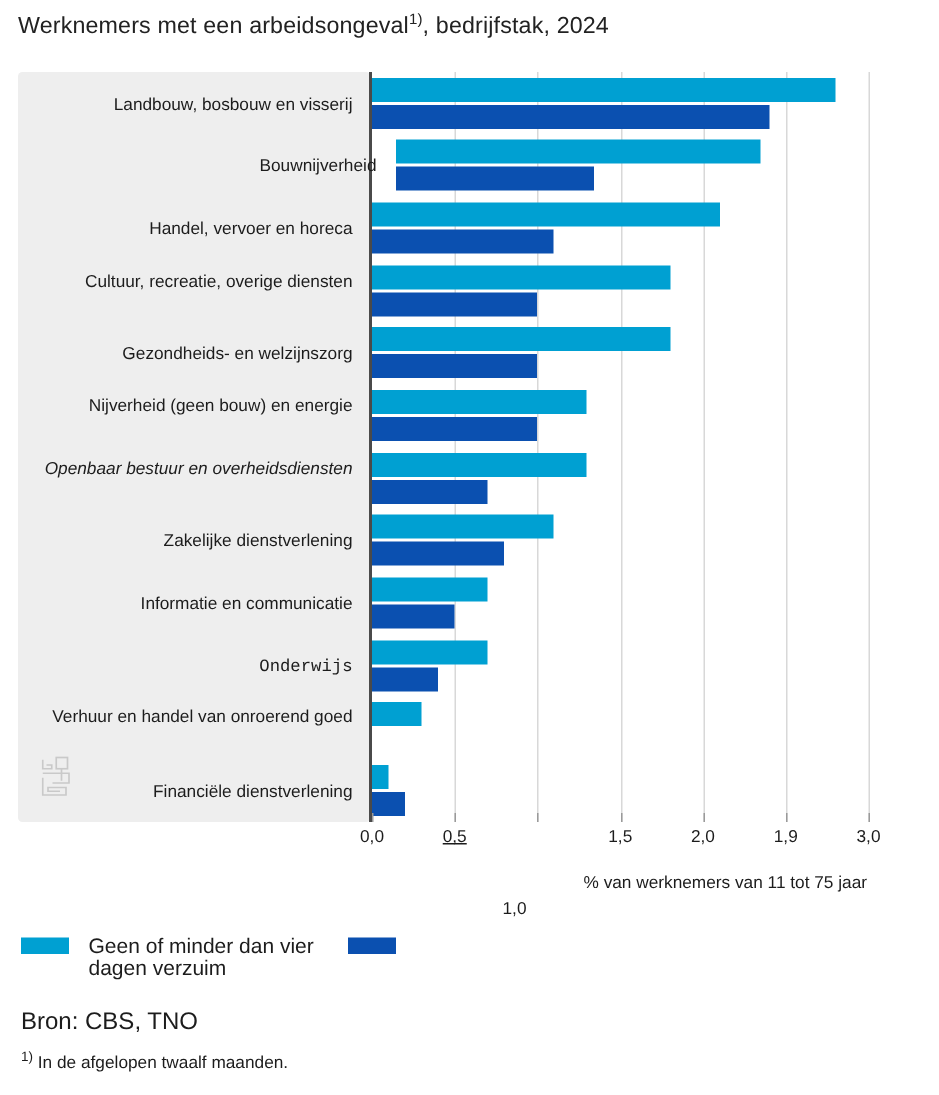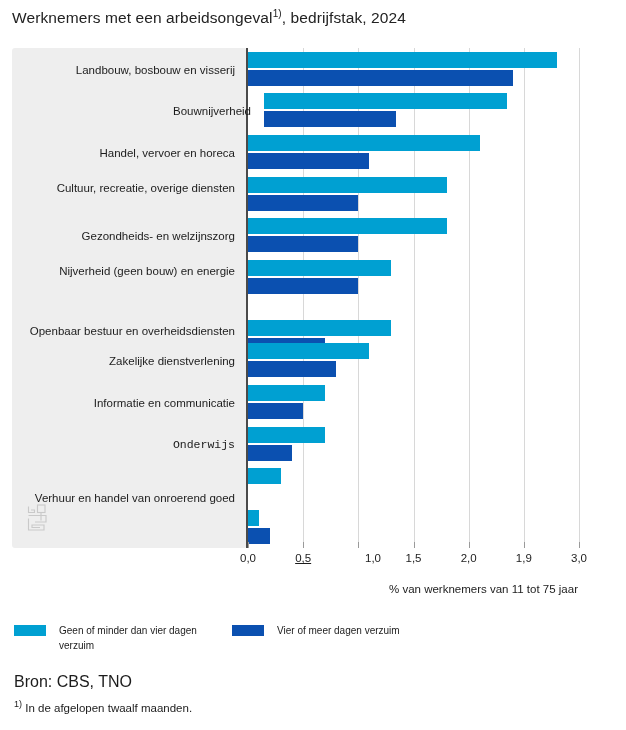--- a/index.html
+++ b/index.html
@@ -158,21 +158,21 @@
     align-items: flex-start;
   }
   .legend-swatch {
     width: 32px;
     height: 11px;
     margin-top: 2px;
     flex: 0 0 auto;
   }
   .legend-text {
     margin-left: 13px;
-    font-size: 10px;
+    font-size: 14px;
     line-height: 15px;
     color: #1c1c1c;
   }
   #legend-item-0 { left: 0px;   width: 210px; }
   #legend-item-1 { left: 218px; width: 300px; }
 
   
   #source-note {
     position: absolute;
     left: 14px;
@@ -230,83 +230,83 @@
       <div class="cat-row" style="top: 166.667px; height: 41.6667px;">
         <div class="cat-label" style="top: 14.8333px;">Gezondheids- en welzijnszorg</div>
         <div class="bar light" title="Gezondheids- en welzijnszorg — Geen of minder dan vier dagen verzuim: 1,8%" style="top: 3.83333px; width: 198.6px; background: rgb(0, 160, 210);"></div>
         <div class="bar dark" title="Gezondheids- en welzijnszorg — Vier of meer dagen verzuim: 1%" style="top: 21.8333px; width: 110.333px; background: rgb(11, 80, 176);"></div>
       </div>
       <div class="cat-row" style="top: 208.333px; height: 41.6667px;">
         <div class="cat-label" style="top: 7.83333px;">Nijverheid (geen bouw) en energie</div>
         <div class="bar light" title="Nijverheid (geen bouw) en energie — Geen of minder dan vier dagen verzuim: 1,3%" style="top: 3.83333px; width: 143.433px; background: rgb(0, 160, 210);"></div>
         <div class="bar dark" title="Nijverheid (geen bouw) en energie — Vier of meer dagen verzuim: 1%" style="top: 21.8333px; width: 110.333px; background: rgb(11, 80, 176);"></div>
       </div>
-      <div class="cat-row" style="top: 268px; height: 41.6667px;">
+      <div class="cat-row" style="top: 250px; height: 41.6667px; font-style: italic;">
         <div class="cat-label" style="top: 7.83333px;">Openbaar bestuur en overheidsdiensten</div>
         <div class="bar light" title="Openbaar bestuur en overheidsdiensten — Geen of minder dan vier dagen verzuim: 1,3%" style="top: 3.83333px; width: 143.433px; background: rgb(0, 160, 210);"></div>
         <div class="bar dark" title="Openbaar bestuur en overheidsdiensten — Vier of meer dagen verzuim: 0,7%" style="top: 21.8333px; width: 77.2333px; background: rgb(11, 80, 176);"></div>
       </div>
       <div class="cat-row" style="top: 291.667px; height: 41.6667px;">
         <div class="cat-label" style="top: 14.8333px;">Zakelijke dienstverlening</div>
         <div class="bar light" title="Zakelijke dienstverlening — Geen of minder dan vier dagen verzuim: 1,1%" style="top: 3.83333px; width: 121.367px; background: rgb(0, 160, 210);"></div>
         <div class="bar dark" title="Zakelijke dienstverlening — Vier of meer dagen verzuim: 0,8%" style="top: 21.8333px; width: 88.2667px; background: rgb(11, 80, 176);"></div>
       </div>
       <div class="cat-row" style="top: 333.333px; height: 41.6667px;">
         <div class="cat-label" style="top: 14.8333px;">Informatie en communicatie</div>
         <div class="bar light" title="Informatie en communicatie — Geen of minder dan vier dagen verzuim: 0,7%" style="top: 3.83333px; width: 77.2333px; background: rgb(0, 160, 210);"></div>
         <div class="bar dark" title="Informatie en communicatie — Vier of meer dagen verzuim: 0,5%" style="top: 21.8333px; width: 55.1667px; background: rgb(11, 80, 176);"></div>
       </div>
       <div class="cat-row" style="top: 375px; height: 41.6667px; font-family: Liberation Mono, monospace;">
         <div class="cat-label" style="top: 14.8333px;">Onderwijs</div>
         <div class="bar light" title="Onderwijs — Geen of minder dan vier dagen verzuim: 0,7%" style="top: 3.83333px; width: 77.2333px; background: rgb(0, 160, 210);"></div>
         <div class="bar dark" title="Onderwijs — Vier of meer dagen verzuim: 0,4%" style="top: 21.8333px; width: 44.1333px; background: rgb(11, 80, 176);"></div>
       </div>
       <div class="cat-row" style="top: 416.667px; height: 41.6667px;">
-        <div class="cat-label" style="top: 26px; text-align: right;">Verhuur en handel van onroerend goed</div>
+        <div class="cat-label" style="top: 6px; text-align: right;">Verhuur en handel van onroerend goed</div>
         <div class="bar light" title="Verhuur en handel van onroerend goed — Geen of minder dan vier dagen verzuim: 0,3%" style="top: 3.83333px; width: 33.1px; background: rgb(0, 160, 210);"></div>
         <div class="bar dark" title="Verhuur en handel van onroerend goed — Vier of meer dagen verzuim: 0%" style="top: 21.8333px; width: 0px; background: rgb(11, 80, 176);"></div>
       </div>
       <div class="cat-row" style="top: 458.333px; height: 41.6667px;">
+        <div class="cat-label" style="top: 14.8333px;">Financiële dienstverlening</div>
         <div class="bar light" title="Financiële dienstverlening — Geen of minder dan vier dagen verzuim: 0,1%" style="top: 3.83333px; width: 11.0333px; background: rgb(0, 160, 210);"></div>
         <div class="bar dark" title="Financiële dienstverlening — Vier of meer dagen verzuim: 0,2%" style="top: 21.8333px; width: 22.0667px; background: rgb(11, 80, 176);"></div>
       </div>
     </div>
 
   <svg id="cbs-logo" viewBox="0 0 26 30" fill="none" stroke="#c9c9c9" stroke-width="1.1">
     <path d="M2.5 3.5 L2.5 9.5 L8.5 9.5 L8.5 7.0 L5.0 7.0"></path>
     <rect x="11.5" y="2.0" width="7.5" height="7.5"></rect>
     <path d="M15.0 9.5 L15.0 17.5"></path>
     <path d="M2.5 12.5 L20.0 12.5 L20.0 19.0 L9.0 19.0"></path>
     <path d="M2.5 15.5 L2.5 27.0 L18.0 27.0 L18.0 22.0 L6.0 22.0 L6.0 24.5 L14.0 24.5"></path>
   </svg>
 </div>
 
 <div id="x-axis">
     <div class="tick-mark" style="left: 236px;"></div>
     <div class="tick-label" style="left: 236px;">0,0</div>
     <div class="tick-mark" style="left: 291.167px;"></div>
     <div class="tick-label" style="left: 291.167px; text-decoration: underline;">0,5</div>
     <div class="tick-mark" style="left: 346.333px;"></div>
-    <div class="tick-label" style="left: 361px;">1,0</div>
+    <div class="tick-label" style="left: 331px; margin-top: 48px;">1,0</div>
     <div class="tick-mark" style="left: 401.5px;"></div>
     <div class="tick-label" style="left: 401.5px;">1,5</div>
     <div class="tick-mark" style="left: 456.667px;"></div>
     <div class="tick-label" style="left: 456.667px;">2,0</div>
     <div class="tick-mark" style="left: 511.833px;"></div>
     <div class="tick-label" style="left: 511.833px;">1,9</div>
     <div class="tick-mark" style="left: 567px;"></div>
     <div class="tick-label" style="left: 567px;">3,0</div>
   </div>
 <div id="x-axis-title">% van werknemers van 11 tot 75 jaar</div>
 
 <div id="legend">
   <div class="legend-item" id="legend-item-0">
     <span class="legend-swatch" style="background: rgb(0, 160, 210);"></span>
     <span class="legend-text">Geen of minder dan vier dagen verzuim</span>
   </div>
   <div class="legend-item" id="legend-item-1">
     <span class="legend-swatch" style="background: rgb(11, 80, 176);"></span>
-    <span class="legend-text">Vier of meer dagen verzuim</span>
   </div>
 </div>
 
 <div id="source-note">Bron: CBS, TNO</div>
 <div id="footnote"><sup>1)</sup><span> In de afgelopen twaalf maanden.</span></div>
 
 </body></html>

